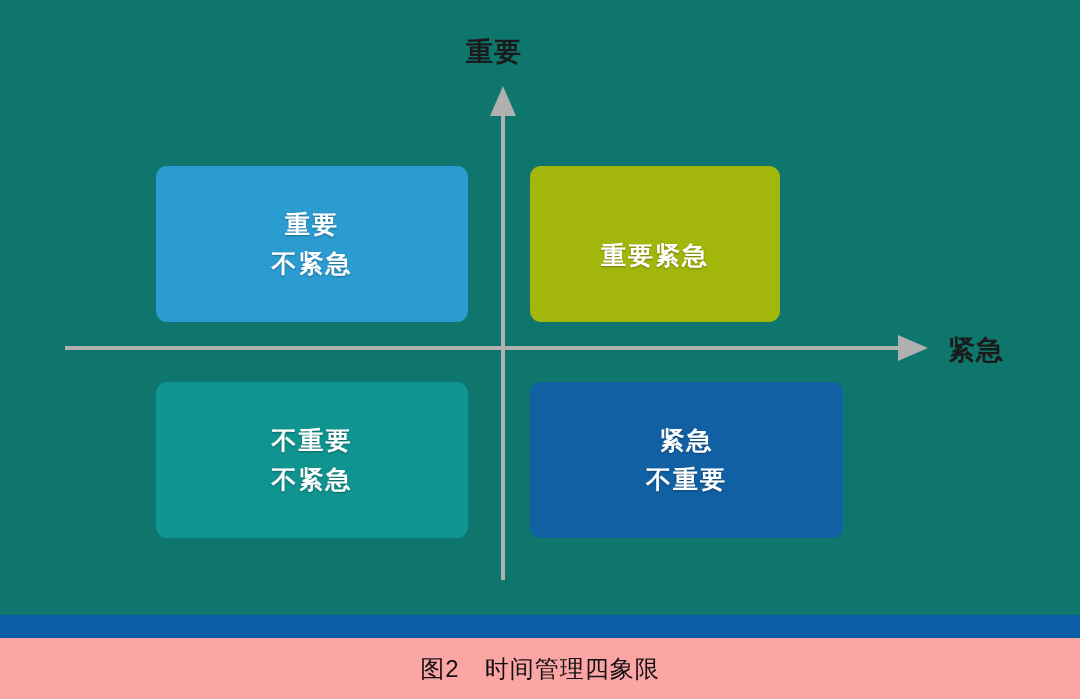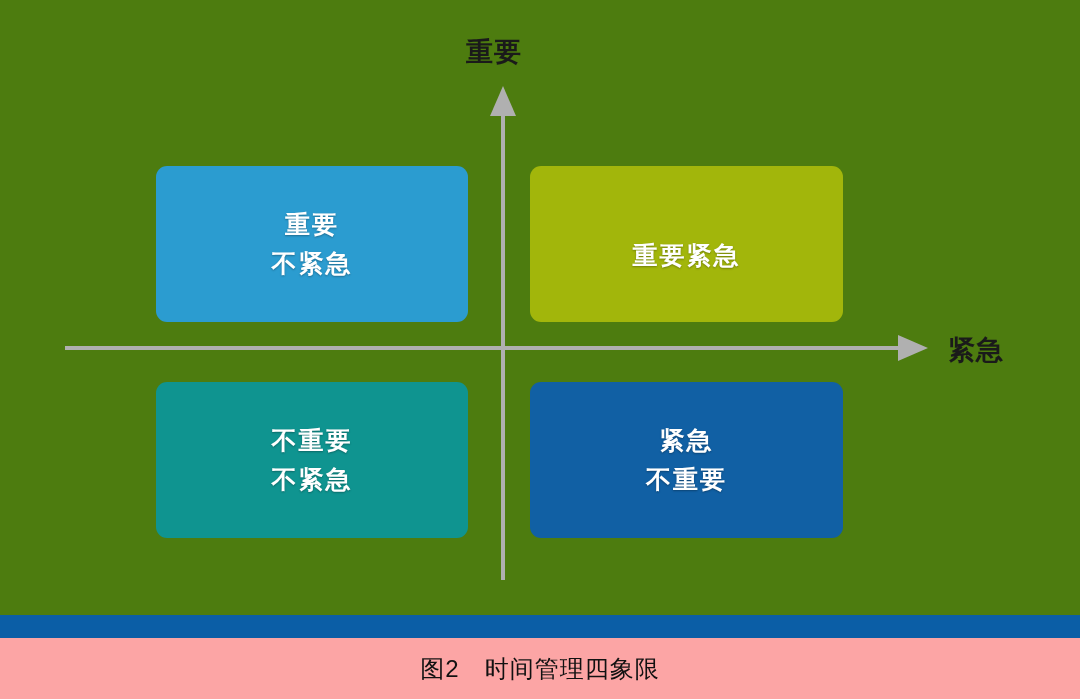--- a/index.html
+++ b/index.html
@@ -15,21 +15,21 @@
     position: relative;
   }
 
   
   #diagram-canvas {
     position: absolute;
     left: 0;
     top: 0;
     width: 1080px;
     height: 615px;
-    background: #4d7c0f;
+    background: #0f766e;
   }
 
   
   .axis-line {
     position: absolute;
     background: #b0b0b0;
   }
   #x-axis-line {
     left: 65px;
     top: 346px;
@@ -116,21 +116,21 @@
     top: 166px;
     width: 312px;
     height: 156px;
     background: #2b9cd0;
   }
   #quadrant-important-not-urgent::after { background: #1b7ba8; }
 
   #quadrant-important-urgent {
     left: 530px;
     top: 166px;
-    width: 313px;
+    width: 250px;
     height: 156px;
     background: #a2b60b;
     padding-top: 22px;
   }
   #quadrant-important-urgent::after { background: #7f8f06; }
 
   #quadrant-not-important-not-urgent {
     left: 156px;
     top: 382px;
     width: 312px;

